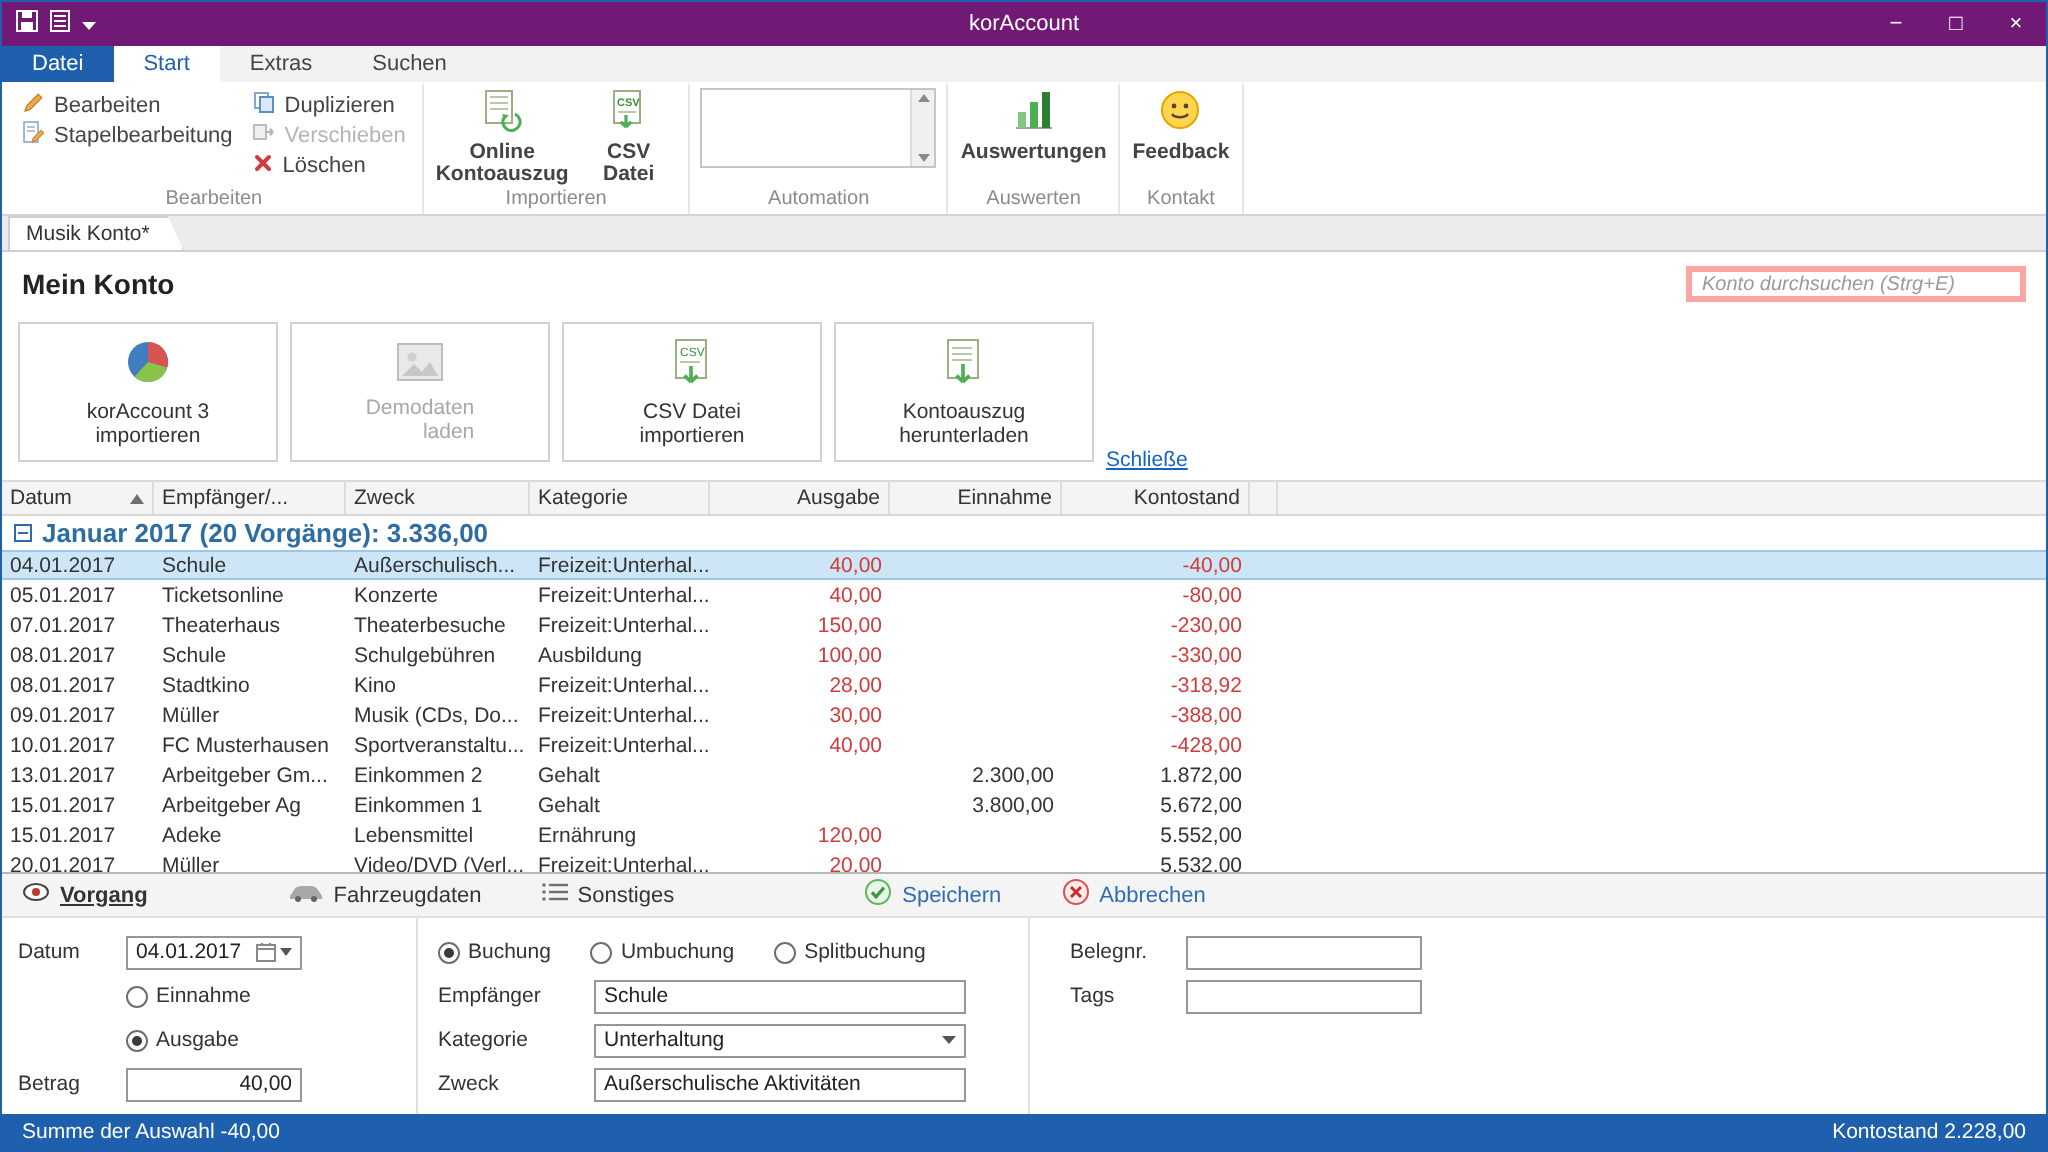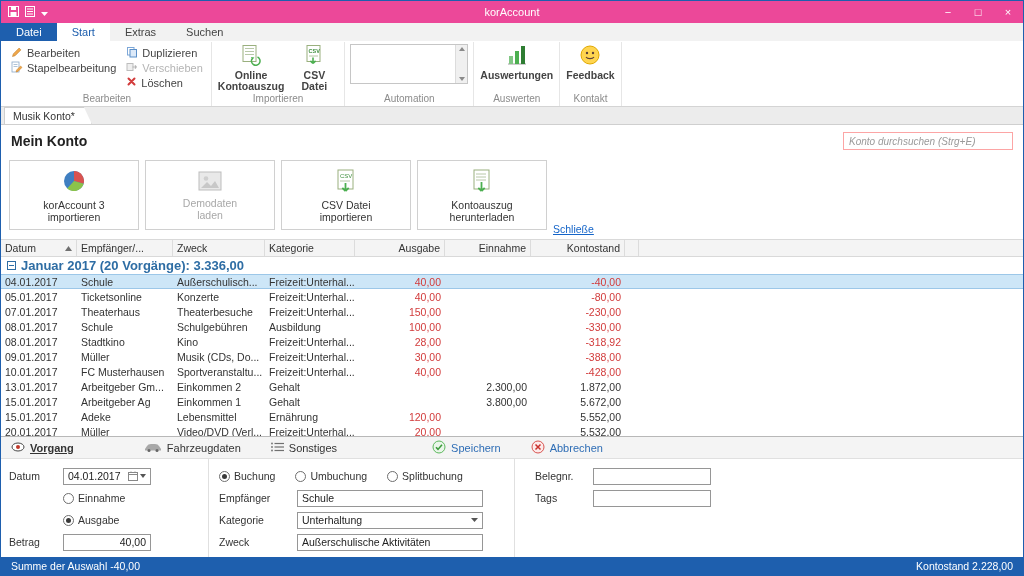--- a/index.html
+++ b/index.html
@@ -1,21 +1,21 @@
 <!DOCTYPE html>
 <html><head>
 <meta charset="utf-8">
 <style>
   *{box-sizing:border-box;margin:0;padding:0;}
   html,body{width:1024px;height:576px;overflow:hidden;}
   body{font-family:"Liberation Sans",sans-serif;font-size:11px;color:#333;background:#fff;}
   .window{width:1024px;height:576px;display:flex;flex-direction:column;border:1px solid #1e5fae;background:#fff;}
 
   
-  .titlebar{flex:0 0 22px;background:#ec4899;color:#fff;display:flex;align-items:center;}
+  .titlebar{flex:0 0 22px;background:#701a75;color:#fff;display:flex;align-items:center;}
   .qat{width:220px;display:flex;align-items:center;gap:6px;padding-left:7px;}
   .app-title{flex:1;text-align:center;font-size:11px;}
   .win-controls{width:220px;display:flex;justify-content:flex-end;height:100%;}
   .win-btn{width:30px;height:100%;display:flex;align-items:center;justify-content:center;font-size:11px;color:#fff;cursor:default;}
 
   
   .ribbon-tabs{flex:0 0 18px;background:#f2f2f2;display:flex;align-items:stretch;}
   .rtab{padding:0 15px;display:flex;align-items:center;color:#444;}
   .rtab.file{background:#1e5fae;color:#fff;}
   .rtab.selected{background:#fff;color:#1e5fae;}
@@ -34,26 +34,26 @@
   .automation-box .sb{margin-left:auto;width:12px;background:#f0f0f0;border-left:1px solid #dcdcdc;display:flex;flex-direction:column;justify-content:space-between;align-items:center;padding:2px 0;}
 
   
   .doc-tabs{flex:0 0 18px;background:#ececec;display:flex;align-items:stretch;border-bottom:1px solid #cfcfcf;}
   .doc-tab{background:#fff;border:1px solid #cfcfcf;border-bottom:none;padding:0 16px 0 8px;display:flex;align-items:center;font-size:10.5px;margin-left:3px;clip-path:polygon(0 0,calc(100% - 8px) 0,100% 100%,0 100%);}
 
   
   .content{flex:1;display:flex;flex-direction:column;background:#fff;overflow:hidden;}
   .page-header{flex:0 0 32px;display:flex;align-items:center;padding:0 10px;}
   .page-title{font-size:14px;font-weight:bold;color:#222;}
-  .konto-search{margin-left:auto;width:170px;height:18px;border:1px solid #fca5a5;font-size:10px;padding:0 5px;font-family:"Liberation Sans",sans-serif;}
+  .konto-search{margin-left:auto;width:170px;height:18px;border:3px solid #fca5a5;font-size:10px;padding:0 5px;font-family:"Liberation Sans",sans-serif;}
   .konto-search::placeholder{color:#9a9a9a;font-style:italic;}
   .cards{flex:0 0 82px;display:flex;align-items:flex-start;padding:3px 8px 0 8px;gap:6px;}
   .card{width:130px;height:70px;border:1px solid #d0d0d0;background:#fff;display:flex;flex-direction:column;align-items:center;justify-content:center;text-align:center;font-size:10.5px;line-height:12px;gap:3px;cursor:default;}
   .card .clbl{white-space:pre-line;}
-  .card.disabled{color:#a8a8a8;}
+  .card.disabled{color:#a8a8a8;text-align:right;}
   .close-link{align-self:flex-end;margin-bottom:4px;color:#1464c8;font-size:10.5px;text-decoration:underline;cursor:pointer;}
 
   
   .table{flex:1;display:flex;flex-direction:column;overflow:hidden;border-top:1px solid #d9d9d9;}
   .thead{flex:0 0 17px;display:flex;background:#f4f4f4;border-bottom:1px solid #d9d9d9;}
   .th{display:flex;align-items:center;padding:0 4px;border-right:1px solid #dcdcdc;font-size:10.5px;color:#333;white-space:nowrap;overflow:hidden;}
   .sort{margin-left:auto;display:flex;align-items:center;}
   .group-row{flex:0 0 17px;display:flex;align-items:center;padding:0 6px;color:#2e6da4;font-weight:bold;font-size:13px;gap:5px;}
   .tbody{display:flex;flex-direction:column;}
   .trow{display:flex;flex:0 0 15px;align-items:center;cursor:default;}

